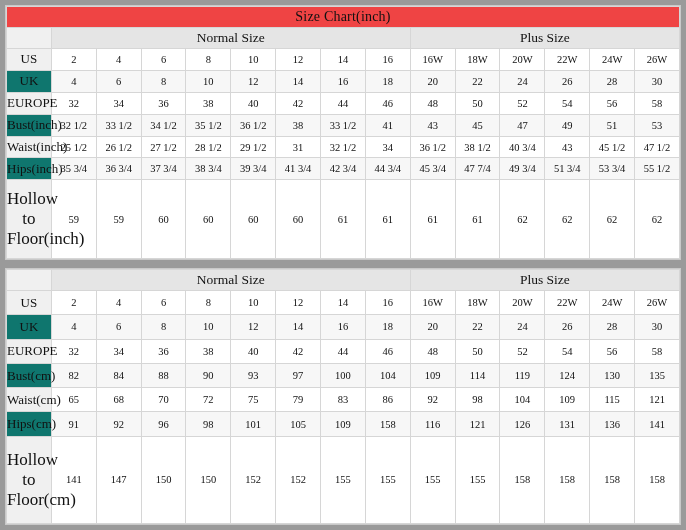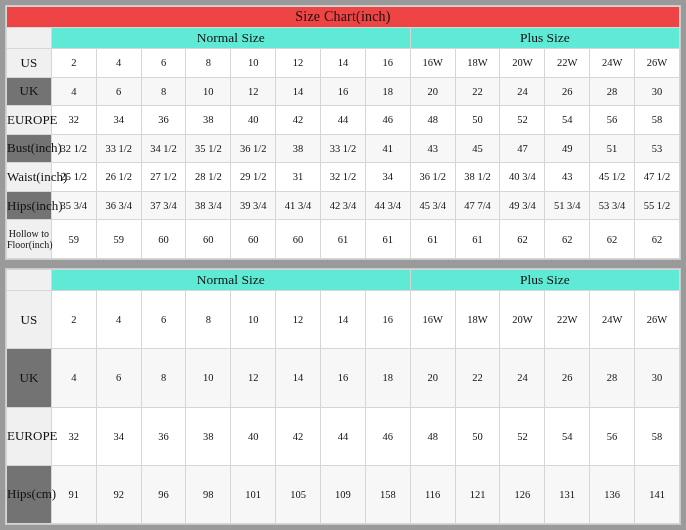--- a/index.html
+++ b/index.html
@@ -44,38 +44,38 @@
   }
   .title-cell {
     font-size: 14px;
     background: #ef4444;
     border: 1px solid #d6d6d6;
     height: 20px;
     letter-spacing: 0.2px;
   }
   .group-cell {
     font-size: 13.5px;
-    background: #5eead4;
+    background: #e5e5e5;
     height: 20px;
   }
   .blank-cell {
     background: #f0f0f0;
   }
   .rowlabel {
     font-size: 13px;
     background: #f0f0f0;
     width: 140px;
   }
   .datacell {
     font-size: 10.5px;
     background: #ffffff;
   }
   .row-alt .datacell { background: #f7f7f7; }
-  .row-alt .rowlabel { background: #737373; }
-  tr.hollow .rowlabel { font-size: 10px; margin-top: 40px; }
+  .row-alt .rowlabel { background: #0f766e; }
+  tr.hollow .rowlabel { font-size: 17px; margin-top: 40px; }
   .col-n { width: 33.5px; }
 </style>
 </head>
 <body>
 
 <div class="page">
 
   <div class="chart-block" id="chart-inch">
     <table class="size-table">
       <tbody>
@@ -273,37 +273,88 @@
           <td class="datacell col-n">44</td>
           <td class="datacell col-n">46</td>
           <td class="datacell col-n">48</td>
           <td class="datacell col-n">50</td>
           <td class="datacell col-n">52</td>
           <td class="datacell col-n">54</td>
           <td class="datacell col-n">56</td>
           <td class="datacell col-n">58</td>
         </tr>
 
-
+        <tr class="row-alt">
+          <td class="rowlabel">Bust(cm)</td>
+          <td class="datacell col-n">82</td>
+          <td class="datacell col-n">84</td>
+          <td class="datacell col-n">88</td>
+          <td class="datacell col-n">90</td>
+          <td class="datacell col-n">93</td>
+          <td class="datacell col-n">97</td>
+          <td class="datacell col-n">100</td>
+          <td class="datacell col-n">104</td>
+          <td class="datacell col-n">109</td>
+          <td class="datacell col-n">114</td>
+          <td class="datacell col-n">119</td>
+          <td class="datacell col-n">124</td>
+          <td class="datacell col-n">130</td>
+          <td class="datacell col-n">135</td>
+        </tr>
+
+        <tr>
+          <td class="rowlabel">Waist(cm)</td>
+          <td class="datacell col-n">65</td>
+          <td class="datacell col-n">68</td>
+          <td class="datacell col-n">70</td>
+          <td class="datacell col-n">72</td>
+          <td class="datacell col-n">75</td>
+          <td class="datacell col-n">79</td>
+          <td class="datacell col-n">83</td>
+          <td class="datacell col-n">86</td>
+          <td class="datacell col-n">92</td>
+          <td class="datacell col-n">98</td>
+          <td class="datacell col-n">104</td>
+          <td class="datacell col-n">109</td>
+          <td class="datacell col-n">115</td>
+          <td class="datacell col-n">121</td>
+        </tr>
 
         <tr class="row-alt">
           <td class="rowlabel">Hips(cm)</td>
           <td class="datacell col-n">91</td>
           <td class="datacell col-n">92</td>
           <td class="datacell col-n">96</td>
           <td class="datacell col-n">98</td>
           <td class="datacell col-n">101</td>
           <td class="datacell col-n">105</td>
           <td class="datacell col-n">109</td>
           <td class="datacell col-n">158</td>
           <td class="datacell col-n">116</td>
           <td class="datacell col-n">121</td>
           <td class="datacell col-n">126</td>
           <td class="datacell col-n">131</td>
           <td class="datacell col-n">136</td>
           <td class="datacell col-n">141</td>
         </tr>
 
+        <tr class="hollow">
+          <td class="rowlabel">Hollow to Floor(cm)</td>
+          <td class="datacell col-n">141</td>
+          <td class="datacell col-n">147</td>
+          <td class="datacell col-n">150</td>
+          <td class="datacell col-n">150</td>
+          <td class="datacell col-n">152</td>
+          <td class="datacell col-n">152</td>
+          <td class="datacell col-n">155</td>
+          <td class="datacell col-n">155</td>
+          <td class="datacell col-n">155</td>
+          <td class="datacell col-n">155</td>
+          <td class="datacell col-n">158</td>
+          <td class="datacell col-n">158</td>
+          <td class="datacell col-n">158</td>
+          <td class="datacell col-n">158</td>
+        </tr>
       </tbody>
     </table>
   </div>
 
 </div>
 
 </body></html>

